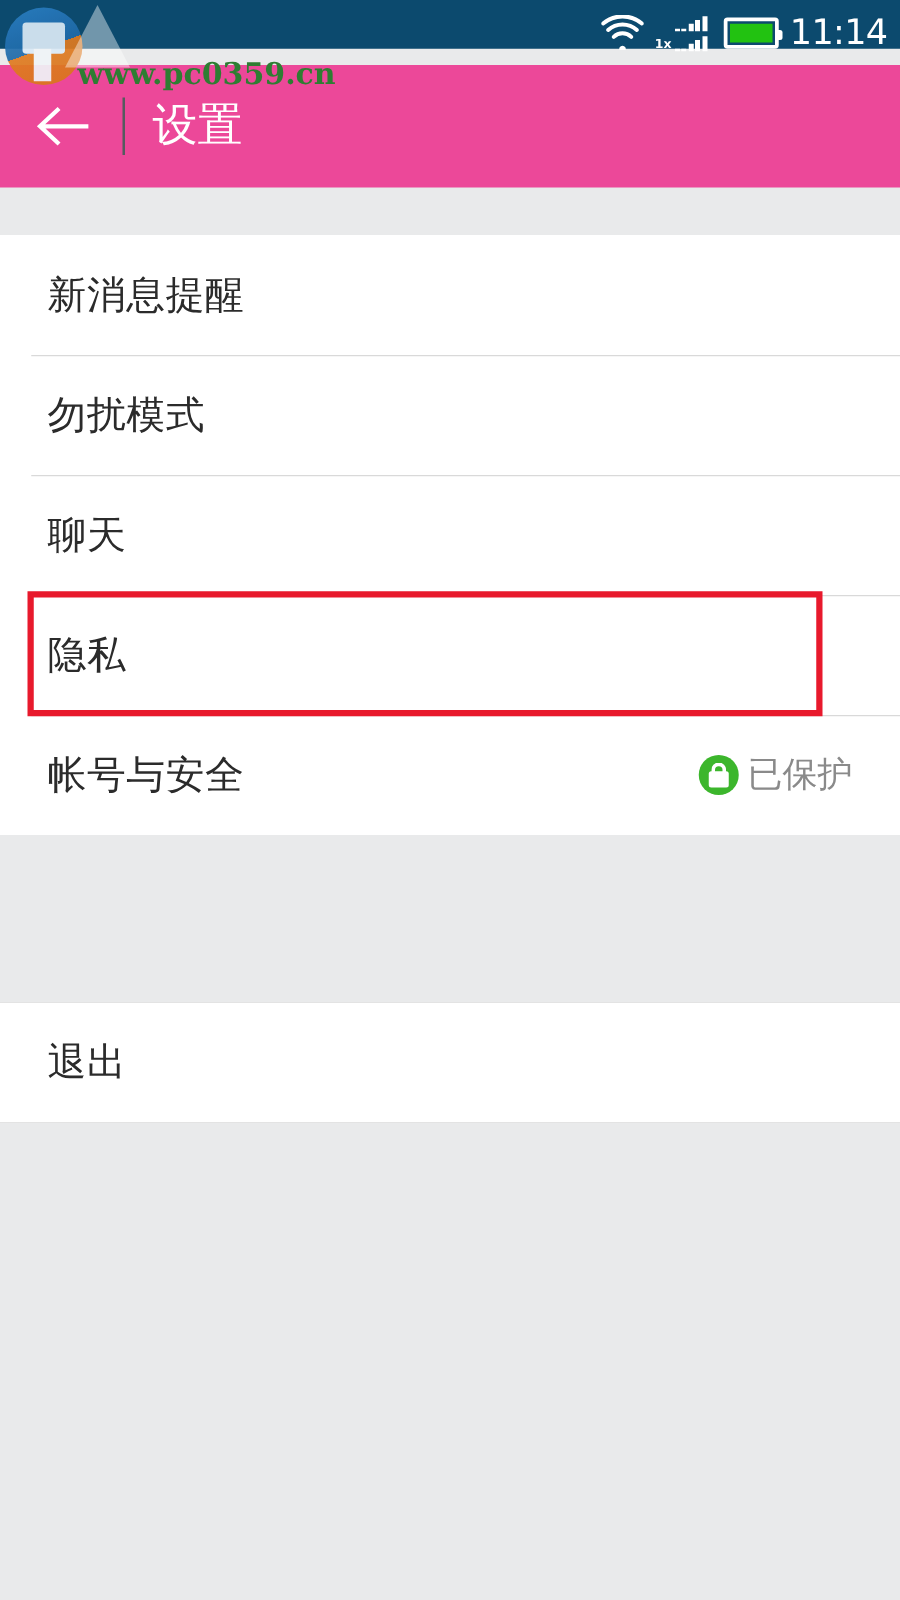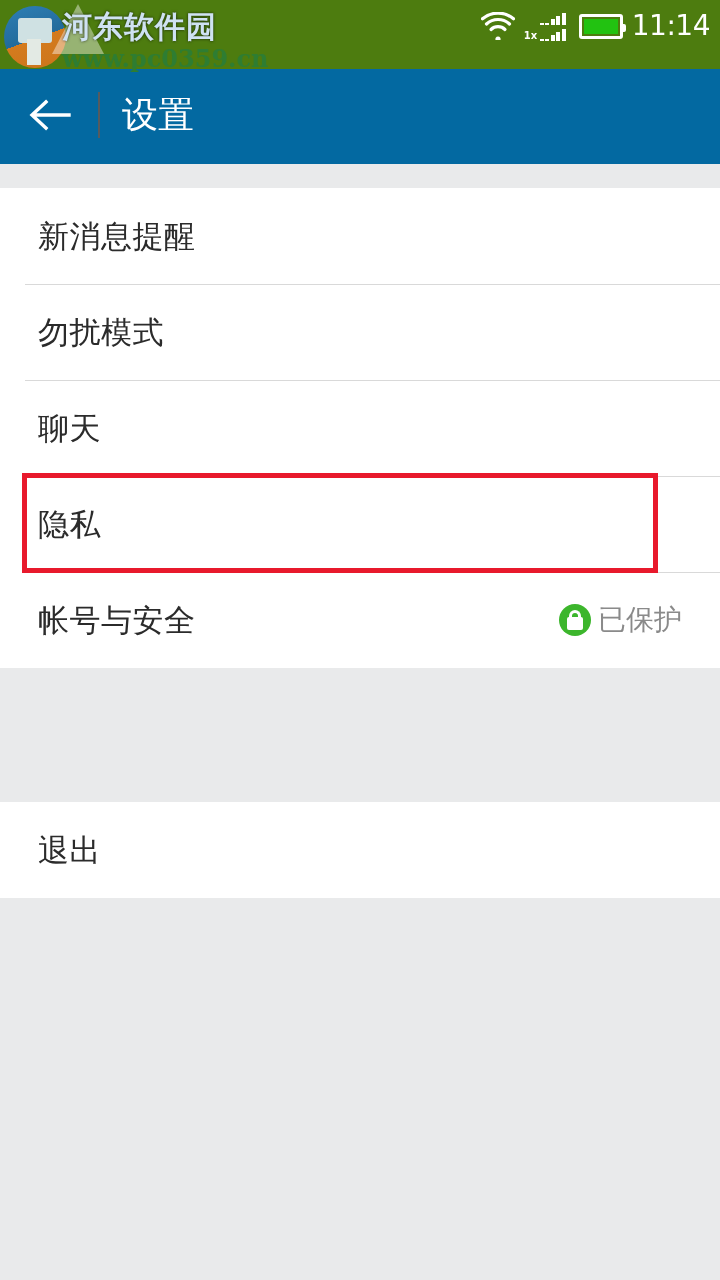--- a/index.html
+++ b/index.html
@@ -21,22 +21,22 @@
     position: absolute;
     left: 0; top: 0;
     width: 720px; height: 1280px;
     background: #e9eaeb;
   }
 
   
   .status-bar {
     position: absolute;
     left: 0; top: 0;
-    width: 720px; height: 69px;
-    background: #4d7c0f;
+    width: 720px; height: 39px;
+    background: #0c4a6e;
     z-index: 10;
   }
   .status-right {
     position: absolute;
     right: 10px; top: 0;
     height: 52px;
     display: flex;
     align-items: center;
     gap: 9px;
   }
@@ -150,23 +150,22 @@
     border-left: 26px solid transparent;
     border-right: 26px solid transparent;
     border-bottom: 50px solid rgba(255,255,255,0.42);
   }
 
   
   .nav-bar {
     position: absolute;
     left: 0; top: 52px;
     width: 720px; height: 98px;
-    background: #0369a1;
+    background: #ec4899;
     z-index: 8;
-    margin-top: 14px;
   }
   .nav-back {
     position: absolute;
     left: 24px; top: 26px;
     width: 54px; height: 46px;
     cursor: pointer;
   }
   .nav-divider {
     position: absolute;
     left: 98px; top: 26px;
@@ -390,15 +389,14 @@
         <i></i>
       </span>
 
     <span class="clock">11:14</span>
   </div>
 </div>
 
 <div class="watermark">
   <div class="wm-logo"></div>
   <div class="wm-tri"></div>
-  <div class="wm-title">河东软件园</div>
   <div class="wm-url">www.pc0359.cn</div>
 </div>
 
 </body></html>

